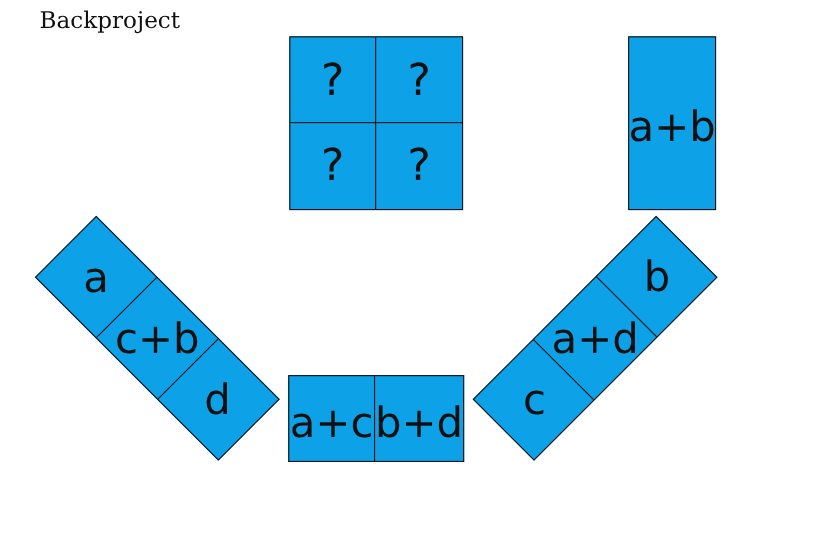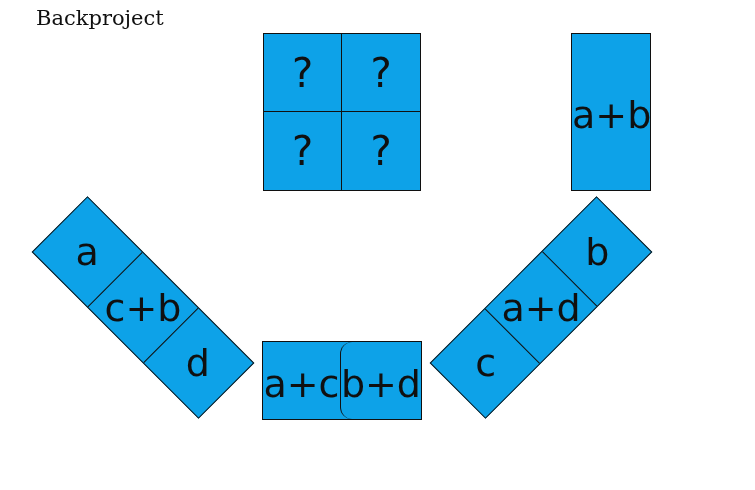--- a/index.html
+++ b/index.html
@@ -36,32 +36,32 @@
   .grid2x2{
     left:263px;top:33px;width:158px;height:158px;
     display:grid;grid-template-columns:1fr 1fr;grid-template-rows:1fr 1fr;
   }
   .grid2x2 .cell{font-size:40px;}
   .grid2x2 .cell:nth-child(odd){border-right:1px solid var(--ink);}
   .grid2x2 .cell:nth-child(-n+2){border-bottom:1px solid var(--ink);}
   
   .vstrip{
     left:571px;top:33px;width:80px;height:158px;
-    display:flex;flex-direction:row;
+    display:flex;flex-direction:column;
   }
   .vstrip .cell{flex:1;}
   .vstrip .cell + .cell{border-top:1px solid var(--ink);}
   .vstrip .cell span{transform:translateY(3px);}
   
   .hstrip{
     left:262px;top:341px;width:160px;height:79px;
     display:flex;flex-direction:row;
   }
   .hstrip .cell{flex:1;}
-  .hstrip .cell + .cell{border-left:1px solid var(--ink);border-radius:12px;}
+  .hstrip .cell + .cell{border-left:1px solid var(--ink);}
   .hstrip .cell span{transform:translateY(3px);}
   
   .dstrip{
     width:236px;height:79px;
     display:flex;flex-direction:row;
   }
   .dstrip .cell{flex:1;}
   .dstrip .cell + .cell{border-left:1px solid var(--ink);}
   .ldiag{left:25px;top:268px;transform:rotate(45deg);}
   .ldiag .cell span{display:block;transform:rotate(-45deg);}

